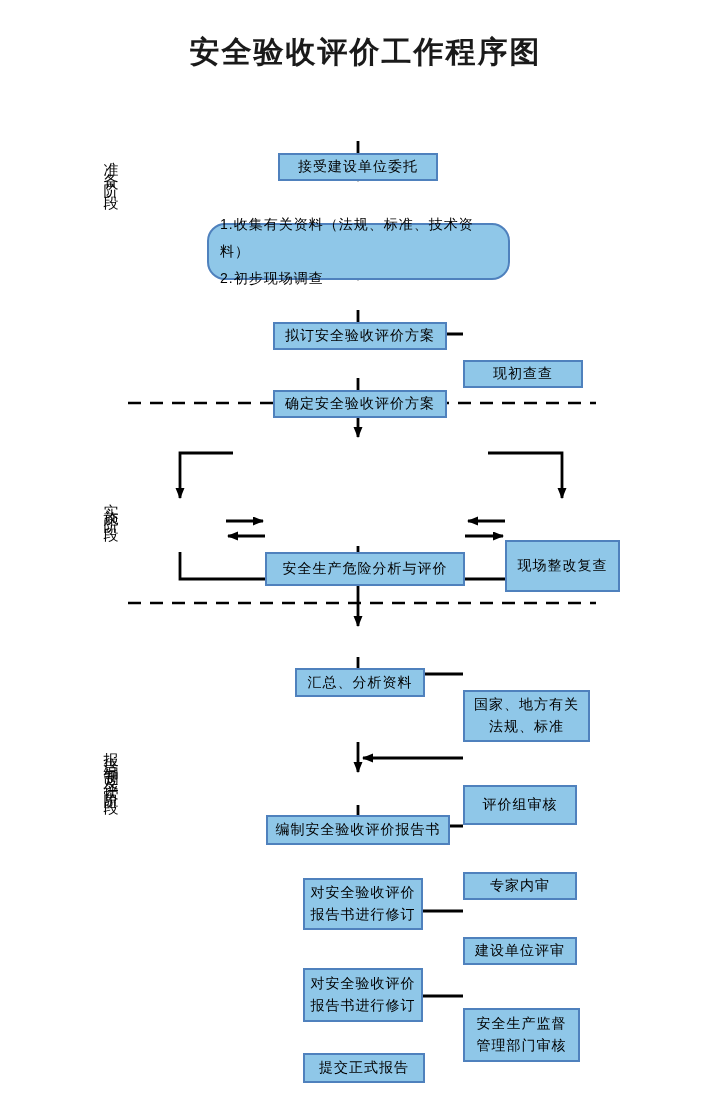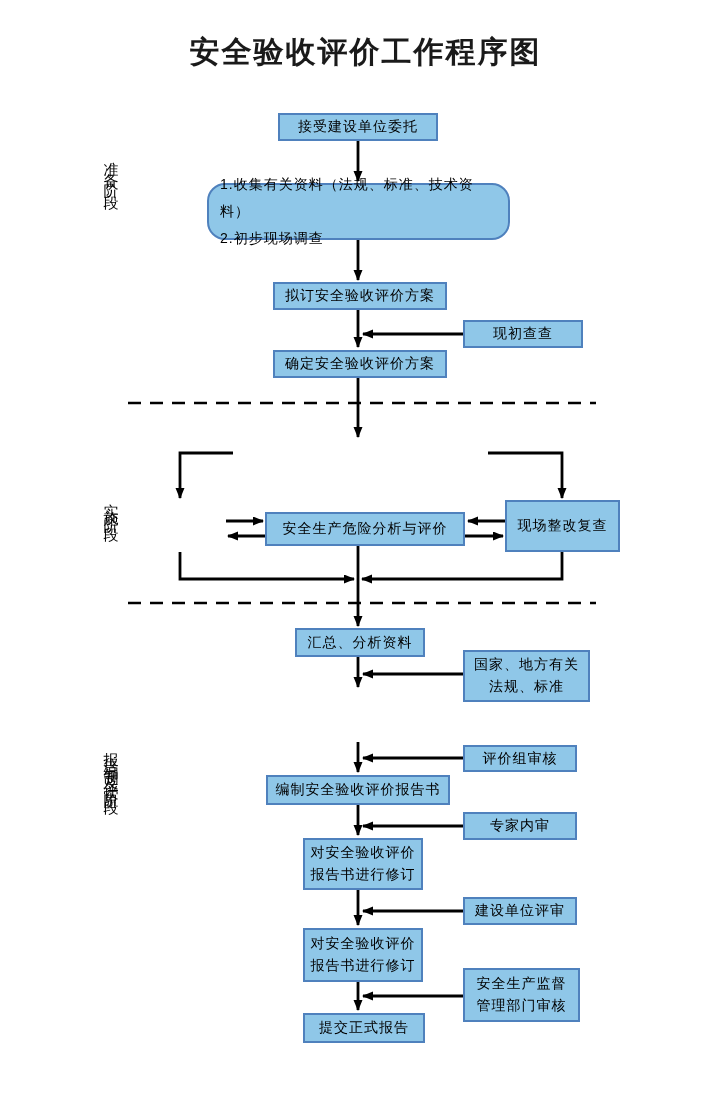--- a/index.html
+++ b/index.html
@@ -15,21 +15,21 @@
   .phase{
     position:absolute;writing-mode:vertical-rl;text-orientation:upright;
     font-size:15px;color:#000;
   }
   .node{
     position:absolute;box-sizing:border-box;
     background:var(--node_fill,#8FC7E8);
     border:2px solid var(--node_border,#4F81BD);
     display:flex;align-items:center;justify-content:center;
     text-align:center;font-size:14px;line-height:1.55;
-    white-space:pre-line;letter-spacing:1px;
+    white-space:pre-line;letter-spacing:1px;margin-top:40px;
   }
   .node.align-left{justify-content:flex-start;text-align:left;padding:0 11px;line-height:1.95;border-radius:18px;}
   .connectors{position:absolute;left:0;top:0;pointer-events:none;}
   .connectors .flow{stroke:var(--line,#000);stroke-width:2.8;fill:none;}
   .connectors .dash{stroke:var(--line,#000);stroke-width:2.6;fill:none;stroke-dasharray:13 9;}
   .connectors .head{fill:var(--line,#000);}
 </style>
 </head>
 <body>
 
@@ -88,23 +88,23 @@
   <div class="node" style="left:273px;top:282px;width:174px;height:28px">拟订安全验收评价方案</div>
   <div class="node" style="left:463px;top:320px;width:120px;height:28px">现初查查</div>
   <div class="node" style="left:273px;top:350px;width:174px;height:28px">确定安全验收评价方案</div>
 
   <div class="node" style="left:265px;top:512px;width:200px;height:34px">安全生产危险分析与评价</div>
   <div class="node" style="left:505px;top:500px;width:115px;height:52px">现场整改复查</div>
 
   <div class="node" style="left:295px;top:628px;width:130px;height:29px">汇总、分析资料</div>
   <div class="node" style="left:463px;top:650px;width:127px;height:52px">国家、地方有关
 法规、标准</div>
-  <div class="node" style="left:463px;top:745px;width:114px;height:27px">评价组审核</div>
+  <div class="node" style="left:463px;top:745px;width:114px;height:40px">评价组审核</div>
   <div class="node" style="left:266px;top:775px;width:184px;height:30px">编制安全验收评价报告书</div>
-  <div class="node" style="left:463px;top:812px;width:114px;height:28px">专家内审</div>
+  <div class="node" style="left:463px;top:832px;width:114px;height:28px">专家内审</div>
   <div class="node" style="left:303px;top:838px;width:120px;height:52px">对安全验收评价
 报告书进行修订</div>
   <div class="node" style="left:463px;top:897px;width:114px;height:28px">建设单位评审</div>
   <div class="node" style="left:303px;top:928px;width:120px;height:54px">对安全验收评价
 报告书进行修订</div>
   <div class="node" style="left:463px;top:968px;width:117px;height:54px">安全生产监督
 管理部门审核</div>
   <div class="node" style="left:303px;top:1013px;width:122px;height:30px">提交正式报告</div>
 
 </div>

